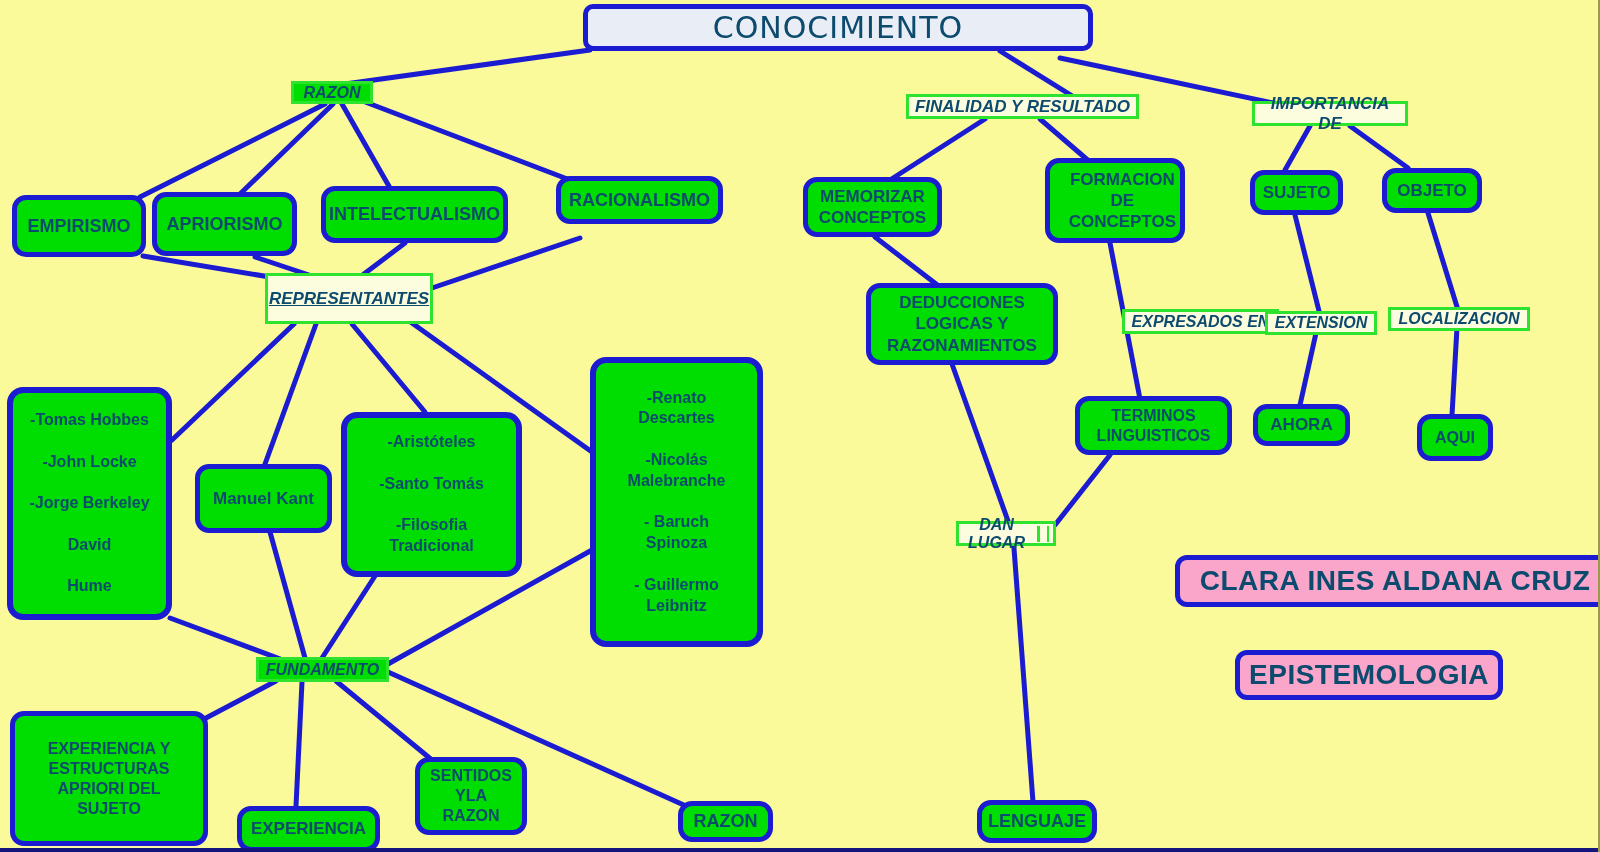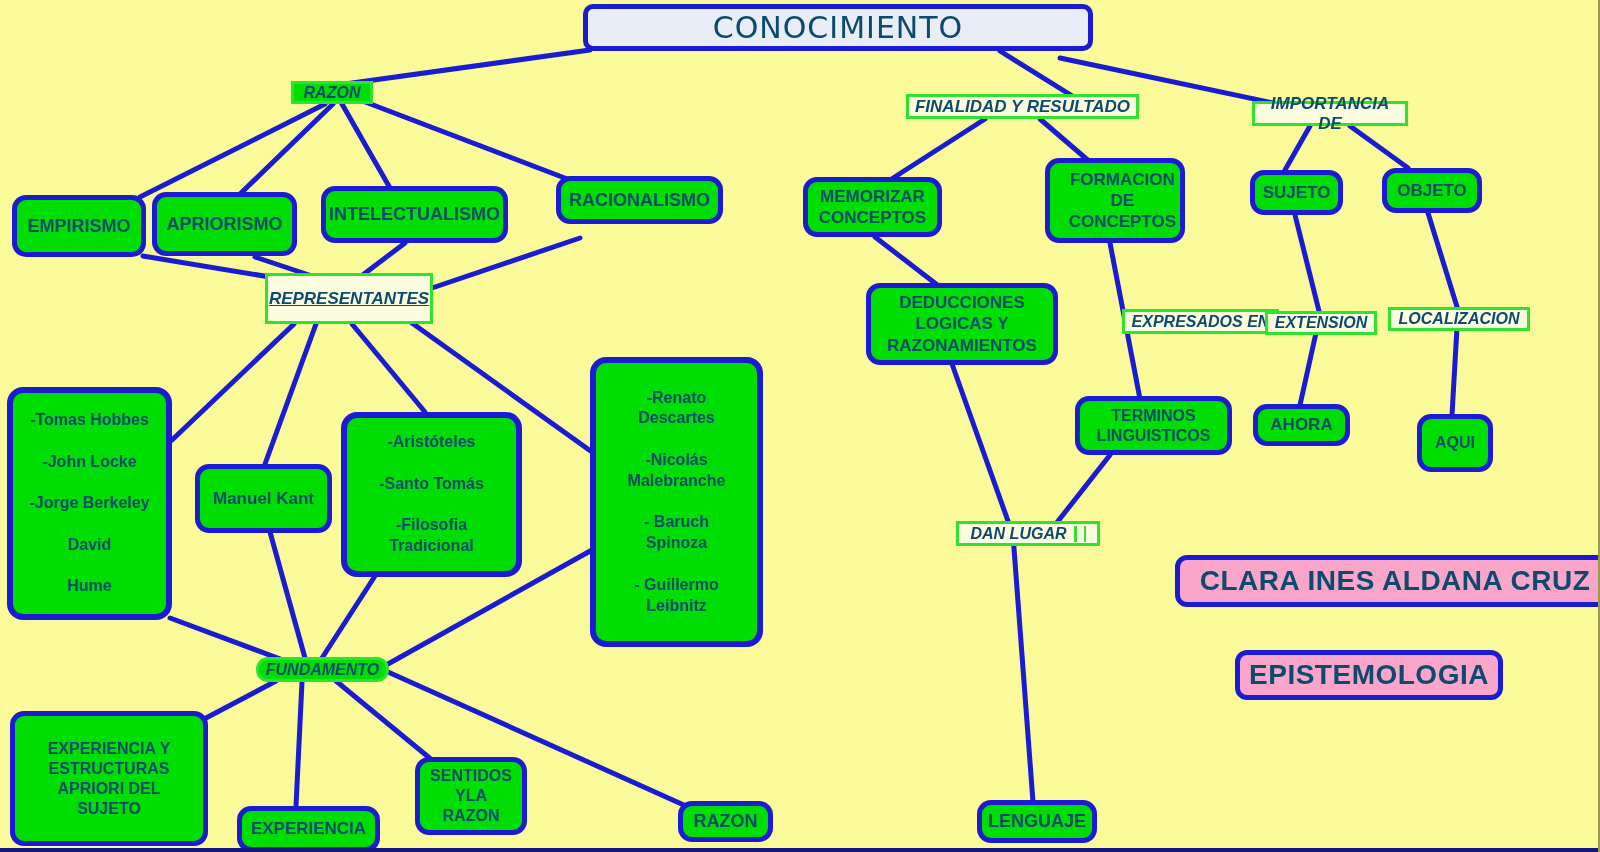--- a/index.html
+++ b/index.html
@@ -176,34 +176,34 @@
 -Filosofia
 Tradicional</span>
       </div>
       <div class="node concept" style="left: 1075px; top: 396px; width: 157px; height: 59px; font-size: 16px;">
         <span class="node-label">TERMINOS
 LINGUISTICOS</span>
       </div>
       <div class="node concept" style="left: 1253px; top: 404px; width: 97px; height: 42px; font-size: 17px;">
         <span class="node-label">AHORA</span>
       </div>
-      <div class="node concept" style="left: 1417px; top: 414px; width: 76px; height: 58px; font-size: 16px;">
+      <div class="node concept" style="left: 1417px; top: 414px; width: 76px; height: 47px; font-size: 16px;">
         <span class="node-label">AQUI</span>
       </div>
-      <div class="node rel" style="left: 956px; top: 521px; width: 144px; height: 25px; font-size: 16px;">
+      <div class="node rel" style="left: 956px; top: 521px; width: 100px; height: 25px; font-size: 16px;">
         <span class="node-label">DAN LUGAR</span>
         <span class="caret-mark"></span>
       </div>
       <div class="node credit" style="left: 1175px; top: 555px; width: 440px; height: 52px; font-size: 28px;">
         <span class="node-label">CLARA INES ALDANA CRUZ</span>
       </div>
       <div class="node credit" style="left: 1235px; top: 650px; width: 268px; height: 50px; font-size: 28px;">
         <span class="node-label">EPISTEMOLOGIA</span>
       </div>
-      <div class="node topic" style="left: 256px; top: 657px; width: 133px; height: 25px; font-size: 16px; border-radius: 12px;">
+      <div class="node topic" style="left: 256px; top: 657px; width: 133px; height: 25px; font-size: 16px;">
         <span class="node-label">FUNDAMENTO</span>
       </div>
       <div class="node concept" style="left: 10px; top: 711px; width: 198px; height: 135px; font-size: 16px;">
         <span class="node-label">EXPERIENCIA Y
 ESTRUCTURAS
 APRIORI DEL
 SUJETO</span>
       </div>
       <div class="node concept" style="left: 237px; top: 806px; width: 143px; height: 46px; font-size: 17px;">
         <span class="node-label">EXPERIENCIA</span>

